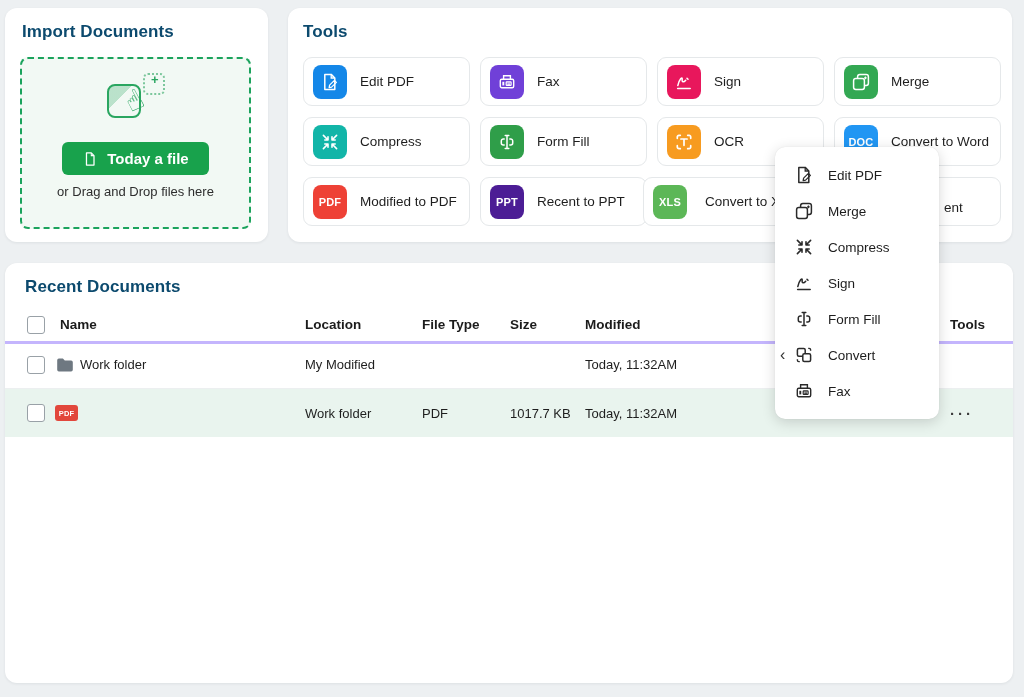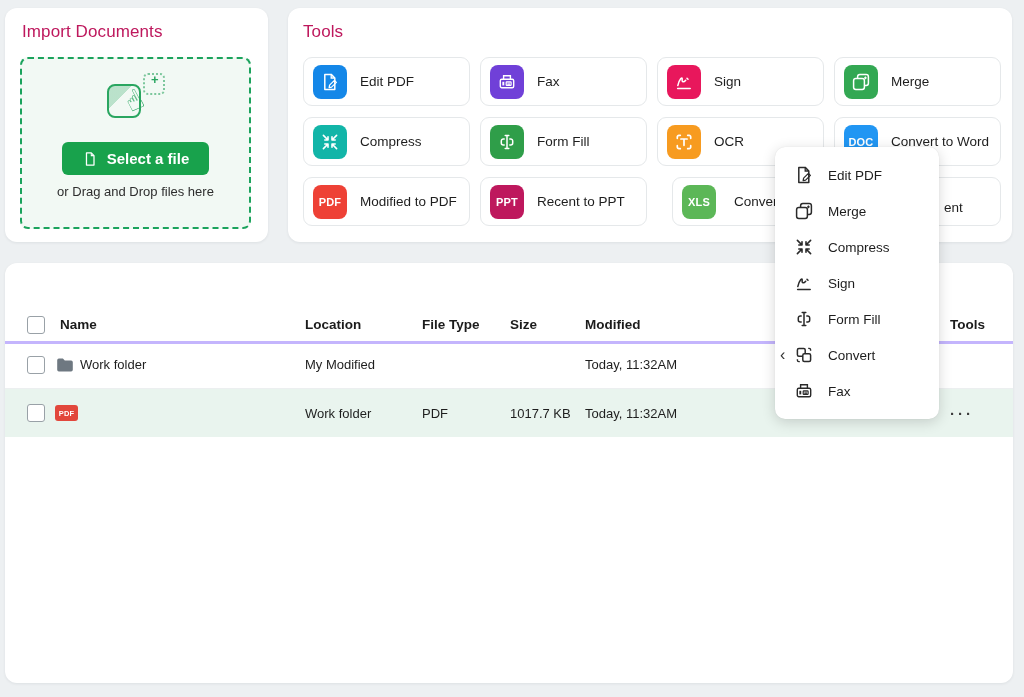--- a/index.html
+++ b/index.html
@@ -1,18 +1,18 @@
 <!DOCTYPE html>
 <html><head>
 <meta charset="utf-8">
 <style>
   html,body{margin:0;padding:0;background:#edf0f2;font-family:"Liberation Sans",sans-serif;color:#1f1f1f;}
   #app{position:relative;width:1024px;height:697px;overflow:hidden;background:#edf0f2;}
   .panel{position:absolute;background:#fff;border-radius:12px;box-shadow:0 1px 3px rgba(20,30,40,.07);}
-  .ptitle{position:absolute;font-size:17px;font-weight:400;letter-spacing:.1px;color:#be185d;}
+  .ptitle{position:absolute;font-size:17px;font-weight:700;letter-spacing:.1px;color:#0c4a6e;}
 
   
   .dropzone{position:absolute;left:15px;top:49px;width:231px;height:172px;border:2px dashed #1ba35c;border-radius:8px;background:#f2f9f4;box-sizing:border-box;text-align:center;cursor:pointer;}
   .dz-icon{position:relative;width:64px;height:58px;margin:14px auto 4px;}
   .dz-square{position:absolute;left:3px;top:11px;width:34px;height:34px;border:2px solid #2aa660;border-radius:8px;box-sizing:border-box;background:linear-gradient(135deg,rgba(42,166,96,.28) 0 38%,transparent 38%);}
   .dz-dotted{position:absolute;right:3px;top:0;width:22px;height:22px;border:2px dotted #7cc79c;border-radius:5px;box-sizing:border-box;}
   .dz-plus{position:absolute;right:9px;top:0;color:#2aa660;font-size:13px;line-height:13px;font-weight:700;}
   .dz-hand{position:absolute;left:22px;top:14px;font-size:28px;line-height:28px;color:#2aa660;transform:rotate(-28deg);font-family:"DejaVu Sans",sans-serif;}
   .dz-btn{display:inline-flex;align-items:center;gap:9px;height:33px;padding:0 20px;background:#18a24c;border:none;border-radius:6px;color:#fff;font-size:15px;font-weight:700;cursor:pointer;font-family:inherit;margin-top:7px;}
   .dz-btn svg{width:16px;height:16px;}
@@ -119,21 +119,21 @@
       <div class="dz-icon">
         <span class="dz-dotted"></span>
         <span class="dz-plus">+</span>
         <span class="dz-square"></span>
         <span class="dz-hand">☝</span>
       </div>
       <button class="dz-btn">
         <svg viewBox="0 0 20 20">
             <use href="#sym-file"></use>
           </svg>
-        <span>Select a file</span>
+        <span>Today a file</span>
       </button>
       <div class="dz-hint">or Drag and Drop files here</div>
     </div>
   </section>
 
   <section class="panel" style="left:288px;top:8px;width:724px;height:234px;">
     <h2 class="ptitle" style="left:15px;top:14px;margin:0;">Tools</h2>
 
     <div class="card" style="left:15px;top:49px;">
       <span class="tile" style="background:#1487e8;">
@@ -195,33 +195,34 @@
           </svg>
         </span>
       <span class="card-label">OCR</span>
     </div>
 
     <div class="card" style="left:15px;top:169px;">
       <span class="tile badge" style="background:#ee4136;">PDF</span>
       <span class="card-label">Modified to PDF</span>
     </div>
     <div class="card" style="left:192px;top:169px;">
-      <span class="tile badge" style="background:#be185d;">PPT</span>
+      <span class="tile badge" style="background:#4c1d95;">PPT</span>
       <span class="card-label">Recent to PPT</span>
     </div>
-    <div class="card" style="left:384px;top:169px;gap:18px;">
+    <div class="card" style="left:355px;top:169px;gap:18px;">
       <span class="tile badge" style="background:#5cb757;">XLS</span>
       <span class="card-label">Convert to XLS</span>
     </div>
     <div class="card" style="left:546px;top:169px;">
       <span class="card-label" style="margin-left:100px;margin-top:12px;">ent</span>
     </div>
   </section>
 
   <section class="panel" style="left:5px;top:263px;width:1008px;height:420px;">
+    <h2 class="ptitle" style="left:20px;top:14px;margin:0;">Recent Documents</h2>
 
     <div class="thead">
       <span class="checkbox"></span>
       <span class="cell hcell" style="left:55px;">Name</span>
       <span class="cell hcell" style="left:300px;">Location</span>
       <span class="cell hcell" style="left:417px;">File Type</span>
       <span class="cell hcell" style="left:505px;">Size</span>
       <span class="cell hcell" style="left:580px;">Modified</span>
       <span class="cell hcell" style="left:945px;">Tools</span>
     </div>

